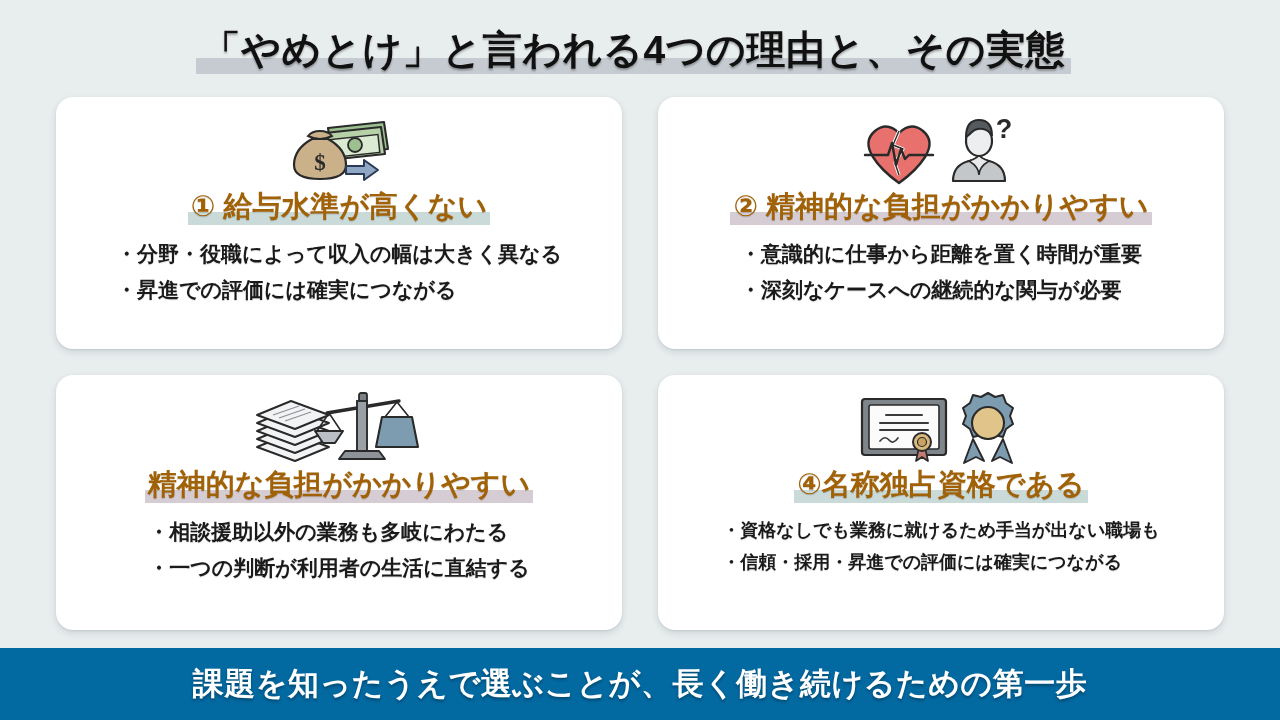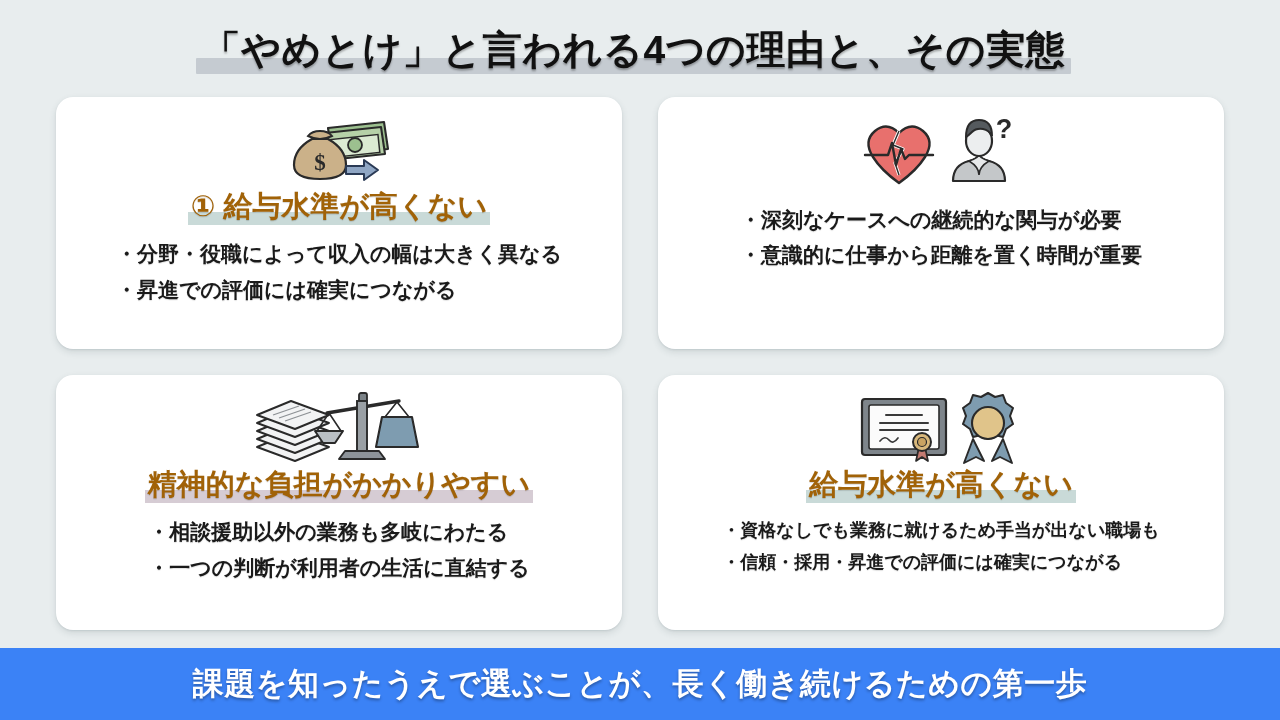--- a/index.html
+++ b/index.html
@@ -72,21 +72,21 @@
   .bullet {
     font-size:21px; font-weight:bold; color:#1a1a1a;
     line-height:1.15; white-space:nowrap;
     text-shadow:0 1px 1px rgba(0,0,0,.12);
   }
   .card.c4 .bullet { font-size:18px; }
 
   
   .banner {
     position:absolute; left:0; bottom:0; width:1280px; height:72px;
-    background:#3b82f6;
+    background:#0369a1;
     display:flex; align-items:center; justify-content:center;
   }
   .banner-text {
     font-size:31px; font-weight:bold; color:#fff; white-space:nowrap;
     letter-spacing:0.5px;
     text-shadow:0 2px 3px rgba(0,0,0,.32);
   }
 </style>
 </head>
 <body>
@@ -146,23 +146,27 @@
 
         <g>
           <path d="M92 68 q0 -16 16 -20 q8 -2 10 -6 q2 4 10 6 q16 4 16 20 Z" fill="#c4c7c9" stroke="#2a2a2a" stroke-width="2.2" stroke-linejoin="round"></path>
           <path d="M108 48 q10 6 10 14 q0 -8 10 -14 q-10 -3 -10 -7 q0 4 -10 7 Z" fill="#e7e9ea" stroke="#2a2a2a" stroke-width="1.6"></path>
           <ellipse cx="118" cy="28" rx="13" ry="15" fill="#eceeef" stroke="#2a2a2a" stroke-width="2.2"></ellipse>
           <path d="M105 24 q0 -17 13 -17 q13 0 13 16 q-3 -6 -9 -7 q-7 -1 -11 3 q-3 3 -6 5 Z" fill="#555a5e" stroke="#2a2a2a" stroke-width="2"></path>
           <text x="143" y="25" font-family="'Liberation Sans',sans-serif" font-size="27" font-weight="bold" fill="#2a2a2a" text-anchor="middle">?</text>
         </g>
       </svg>
     </div>
-    <div class="bullets">
+    <div class="head">
+      <span class="hl hl-mauve"></span>
+      <span class="txt">② 精神的な負担がかかりやすい</span>
+    </div>
+    <div class="bullets">
+      <div class="bullet">・意識的に仕事から距離を置く時間が重要</div>
       <div class="bullet">・深刻なケースへの継続的な関与が必要</div>
-      <div class="bullet">・意識的に仕事から距離を置く時間が重要</div>
     </div>
   </div>
 
   <div class="card c3">
     <div class="icons">
       <svg width="180" height="74" viewBox="0 0 180 74">
 
         <g>
           <g fill="#f2f3f4" stroke="#2a2a2a" stroke-width="1.9" stroke-linejoin="round">
             <path d="M8 56 L42 42 L80 56 L46 70 Z"></path>
@@ -223,21 +227,21 @@
         <g>
           <path d="M117 48 L108 72 L120 66 L128 70 Z" fill="#7e9cb0" stroke="#2a2a2a" stroke-width="1.9" stroke-linejoin="round"></path>
           <path d="M147 48 L156 72 L144 66 L136 70 Z" fill="#7e9cb0" stroke="#2a2a2a" stroke-width="1.9" stroke-linejoin="round"></path>
           <path d="M132 2 l7 4 l8 -2 l3 8 l7 5 l-3 8 l3 8 l-7 5 l-3 8 l-8 -2 l-7 4 l-7 -4 l-8 2 l-3 -8 l-7 -5 l3 -8 l-3 -8 l7 -5 l3 -8 l8 2 Z" fill="#7e9cb0" stroke="#2a2a2a" stroke-width="2.1" stroke-linejoin="round"></path>
           <circle cx="132" cy="32" r="16" fill="#e0c48a" stroke="#2a2a2a" stroke-width="2.1"></circle>
         </g>
       </svg>
     </div>
     <div class="head">
       <span class="hl hl-teal"></span>
-      <span class="txt">給与水準が高くない</span>
+      <span class="txt">④名称独占資格である</span>
     </div>
     <div class="bullets">
       <div class="bullet">・資格なしでも業務に就けるため手当が出ない職場も</div>
       <div class="bullet">・信頼・採用・昇進での評価には確実につながる</div>
     </div>
   </div>
 
 </div>
 
 <div class="banner">

